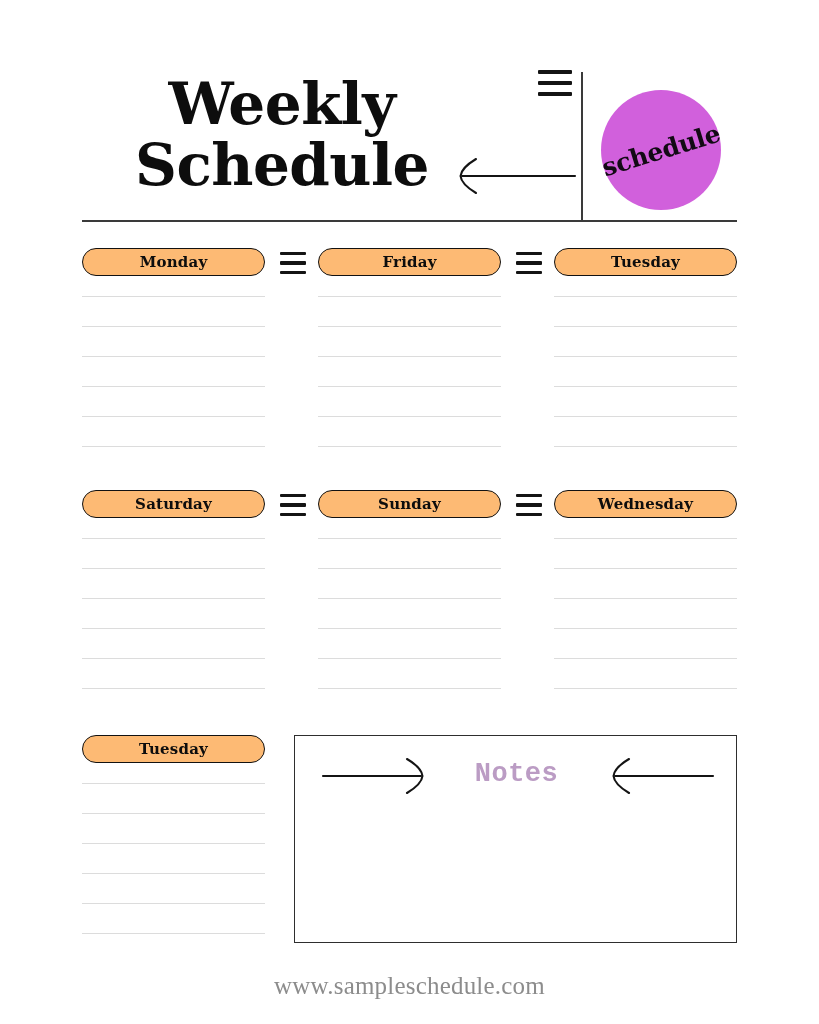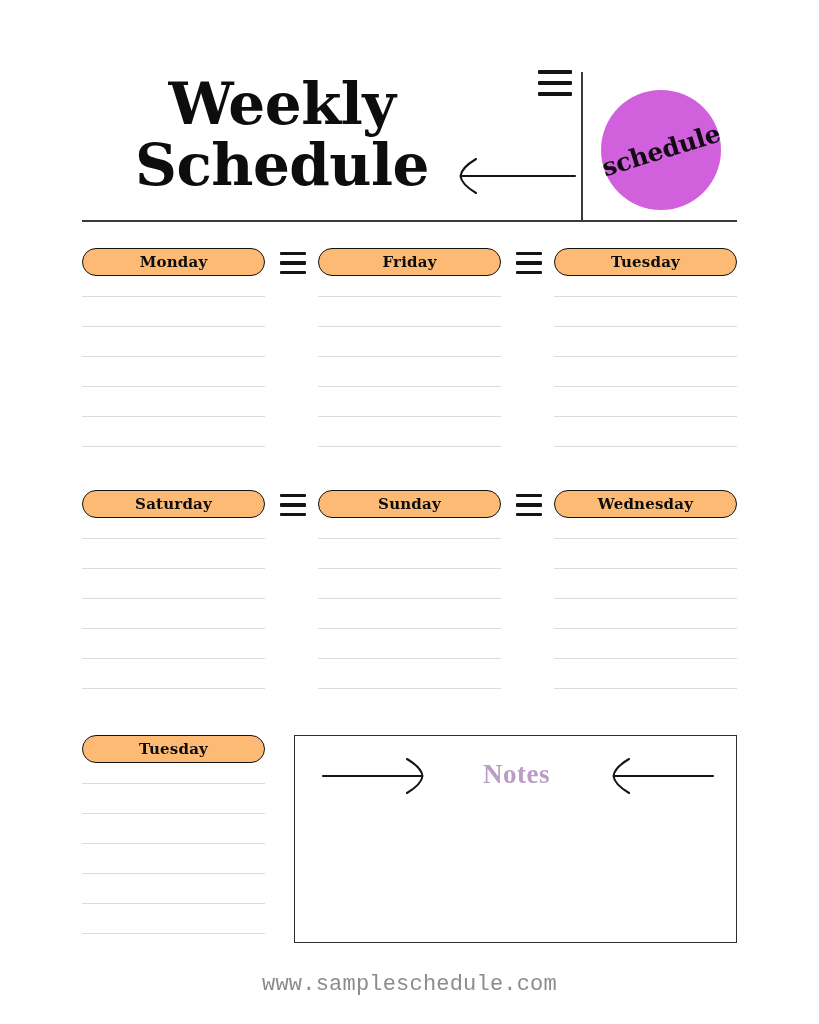--- a/index.html
+++ b/index.html
@@ -208,21 +208,21 @@
     left: 0;
     top: 17px;
     width: 443px;
     height: 46px;
   }
   .notes-title {
     position: absolute;
     left: 0; top: 6px;
     width: 443px;
     text-align: center;
-    font-family: Liberation Serif, serif;
+    font-family: Liberation Mono, monospace;
     font-weight: 700;
     font-size: 27px;
     letter-spacing: 0.5px;
     color: #bb9cc4;
   }
   .notes-arrow-left {
     position: absolute;
     left: 26px;
     top: 2px;
     width: 110px;
@@ -238,22 +238,22 @@
 
   
   .footer {
     position: absolute;
     left: 0;
     top: 972px;
     width: 819px;
     text-align: center;
   }
   .footer-url {
-    font-family: Liberation Mono, monospace;
-    font-size: 22px;
+    font-family: Liberation Serif, serif;
+    font-size: 25px;
     color: #8c8c8c;
     letter-spacing: 0.2px;
   }
 </style>
 </head>
 <body>
 
 <div class="page">
 
   <div class="header">

